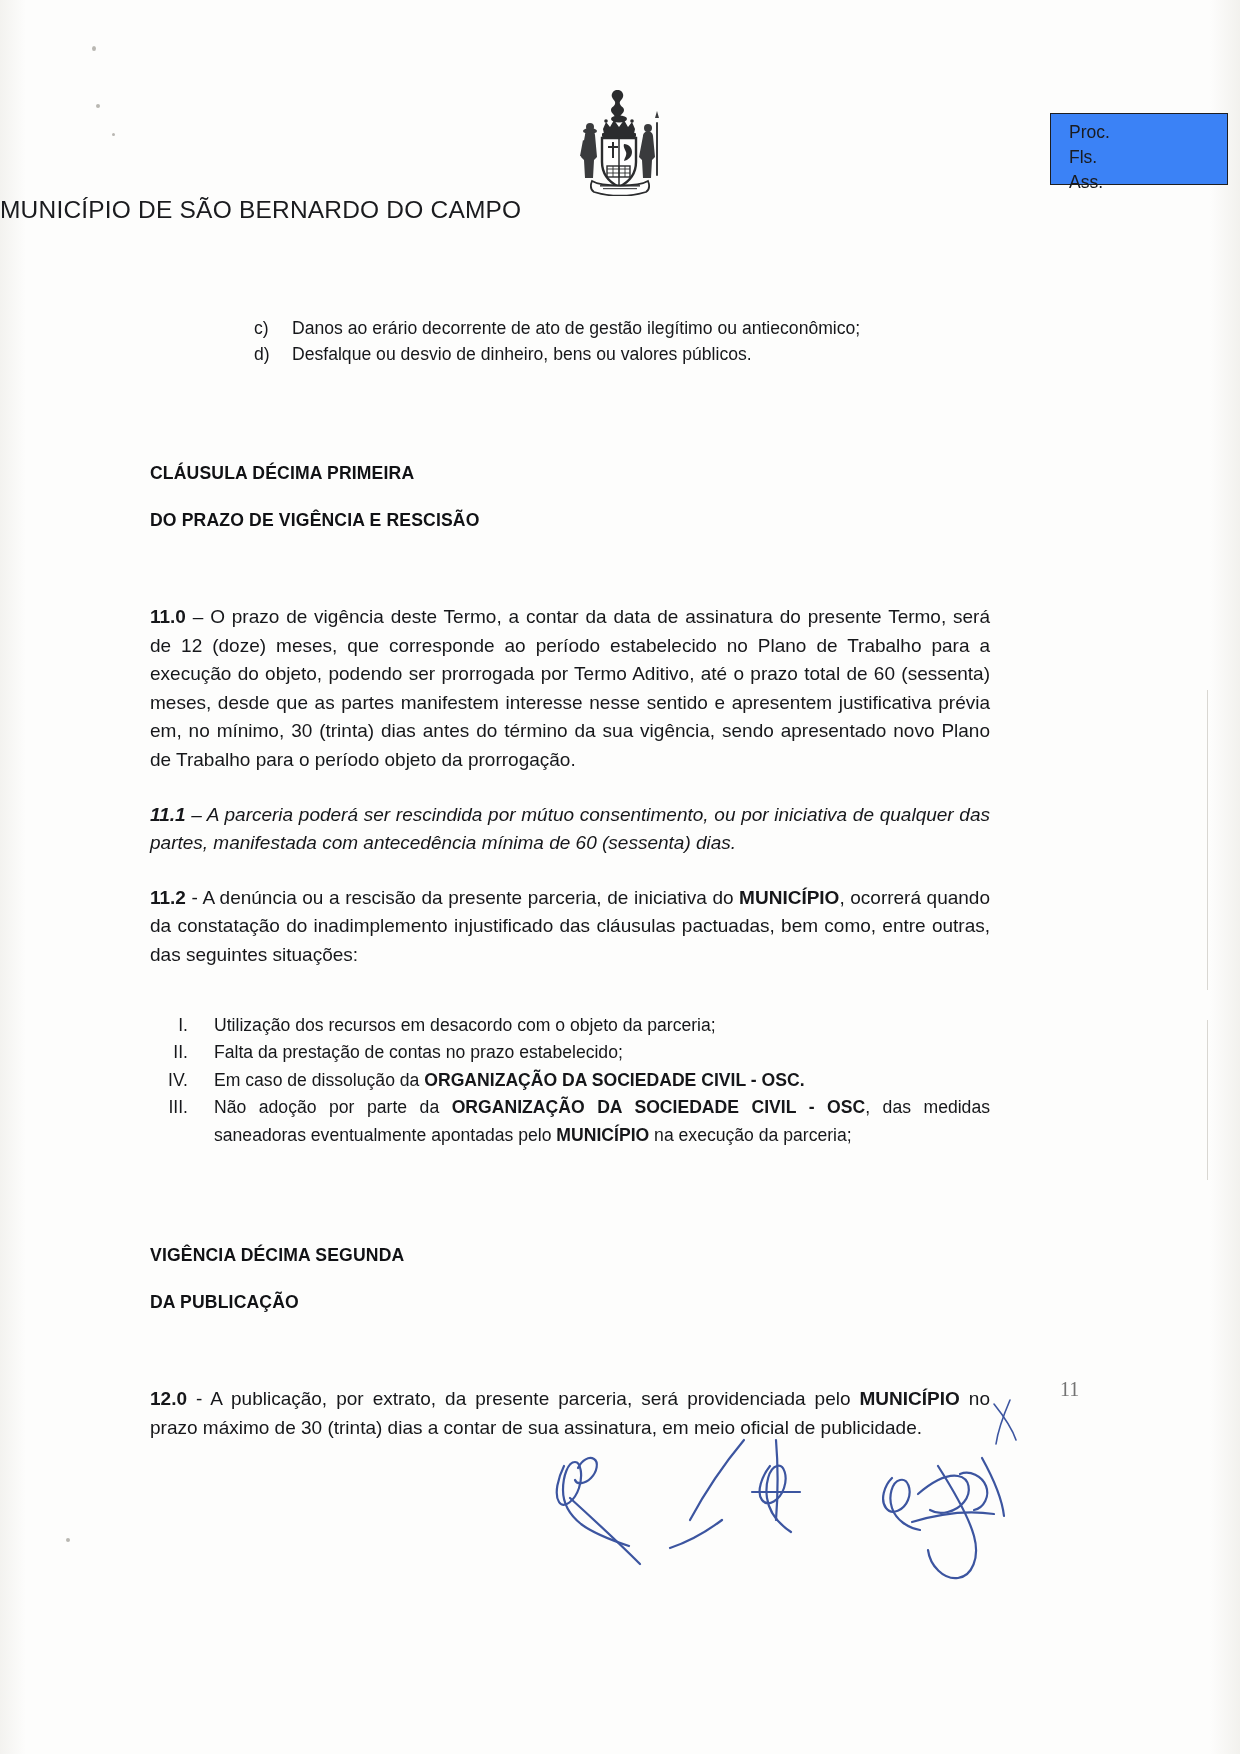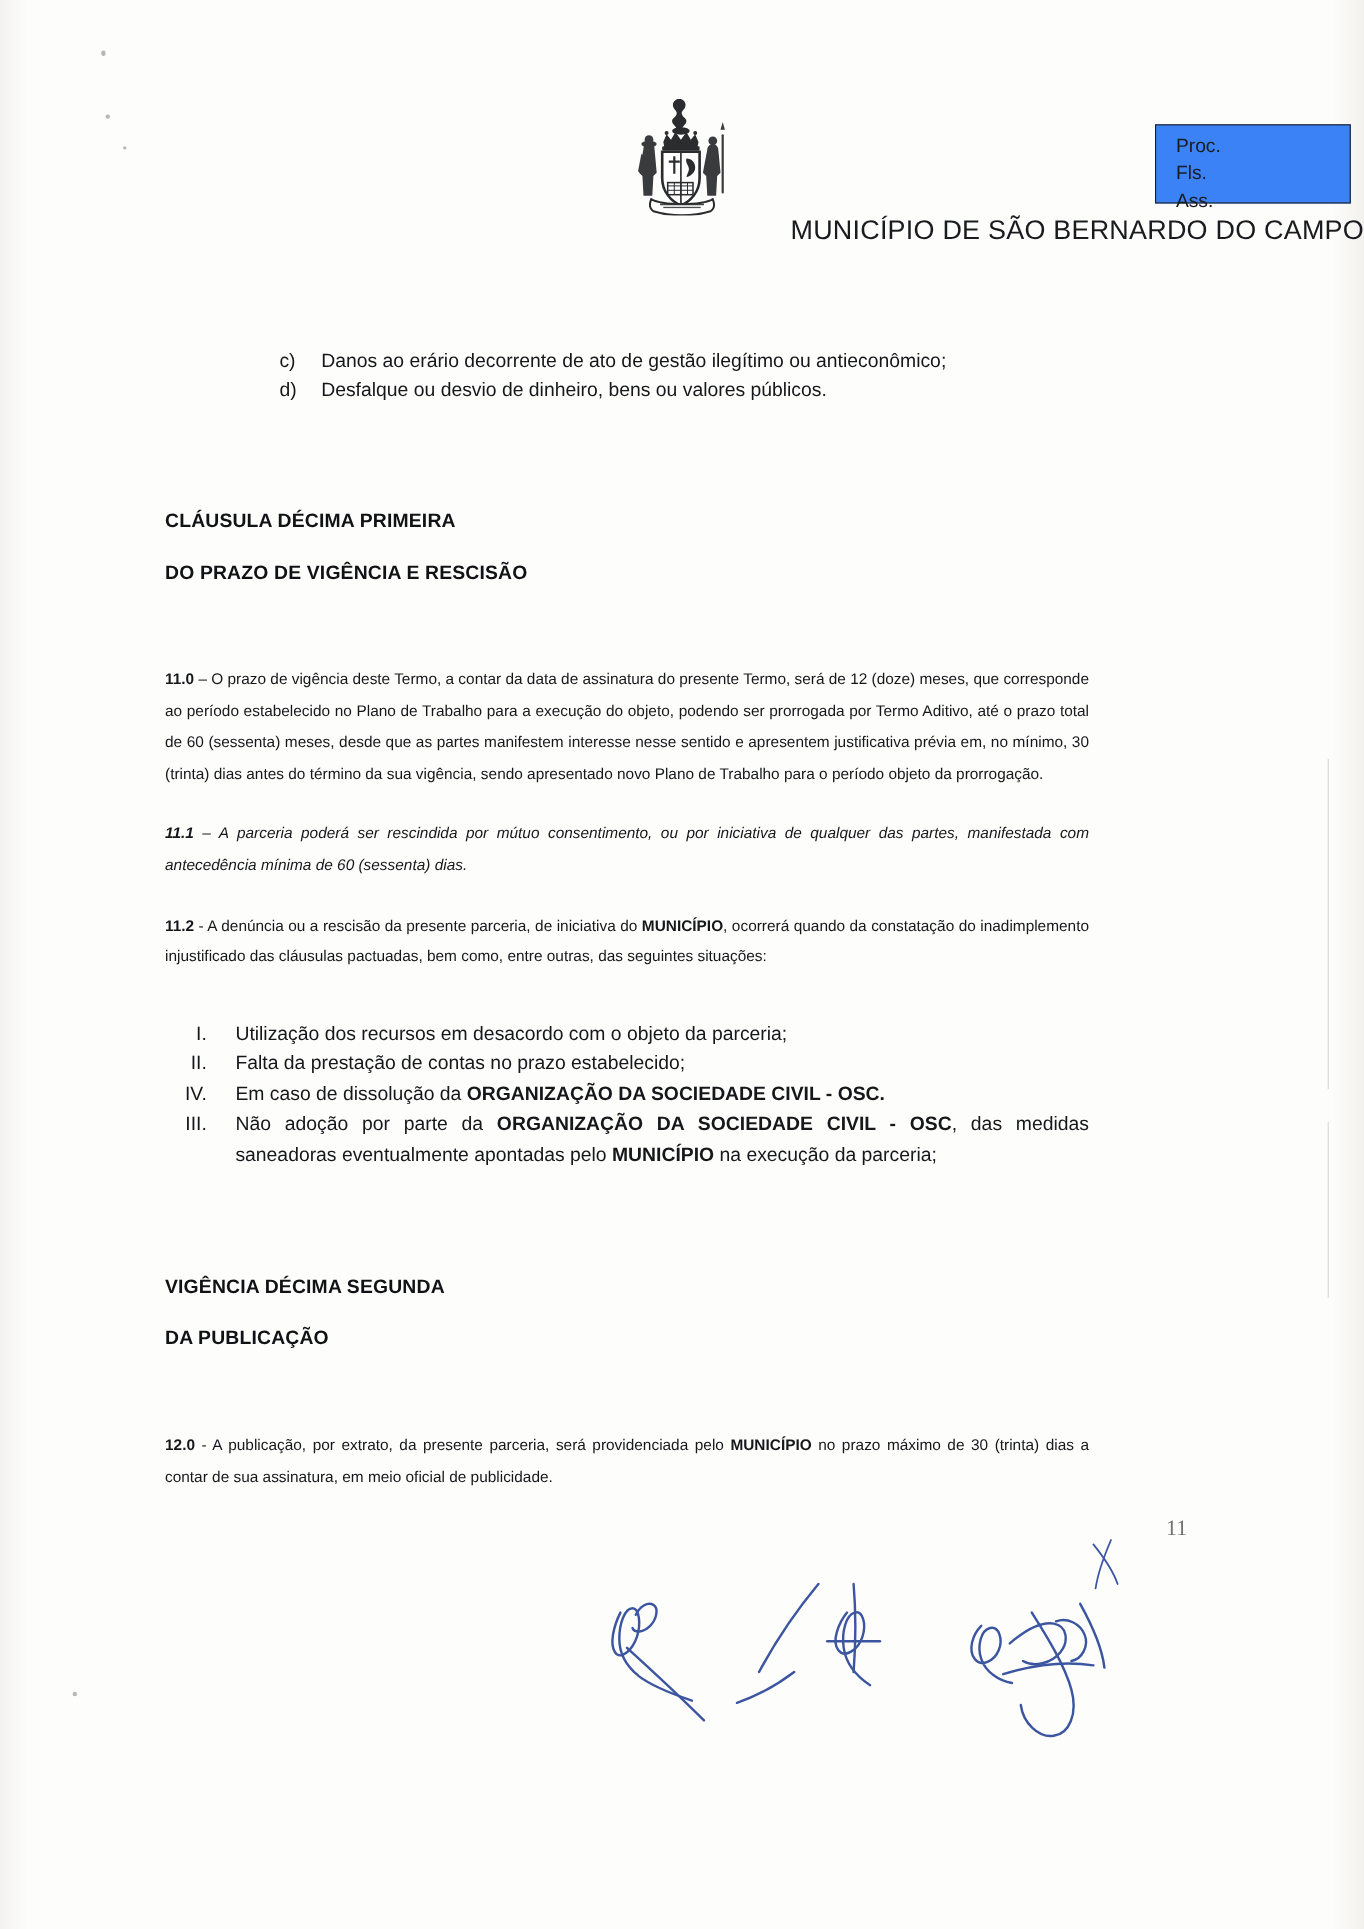--- a/index.html
+++ b/index.html
@@ -62,21 +62,21 @@
   }
   .crest {
     width: 96px;
     height: 108px;
     display: block;
   }
   .municipio-title {
     position: absolute;
     left: 0; right: 0;
     top: 108px;
-    text-align: right;
+    text-align: left;
     font-family: "Liberation Sans", sans-serif;
     font-size: 24.5px;
     letter-spacing: .2px;
     color: #1a1b1e;
     white-space: nowrap;
   }
 
   .stamp-box {
     position: absolute;
     left: 1028px;
@@ -128,21 +128,21 @@
 
   .clause-heading {
     text-align: left;
     font-weight: bold;
     font-size: 17.6px;
     letter-spacing: .15px;
     color: #111215;
   }
 
   .para {
-    font-size: 14px;
+    font-size: 19px;
     line-height: 28.6px;
     text-align: justify;
     color: #16171a;
   }
   .para b, .roman-item b { font-weight: bold; }
 
   .roman-list {
     margin: 0;
     padding: 0;
     list-style: none;

